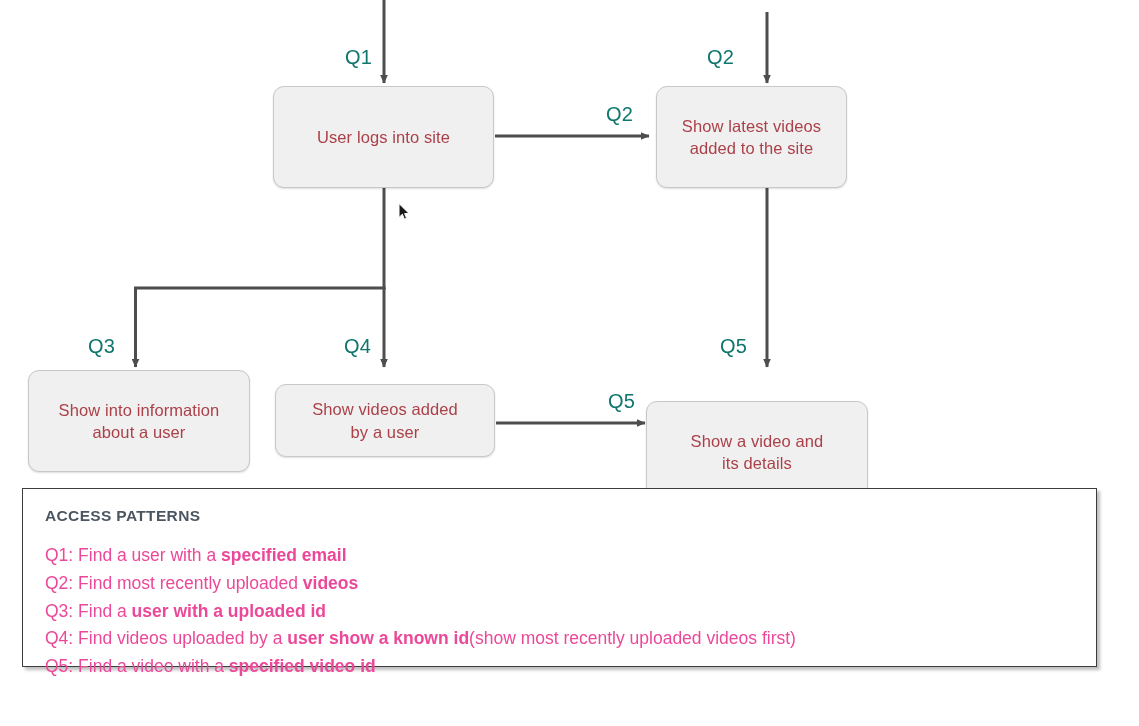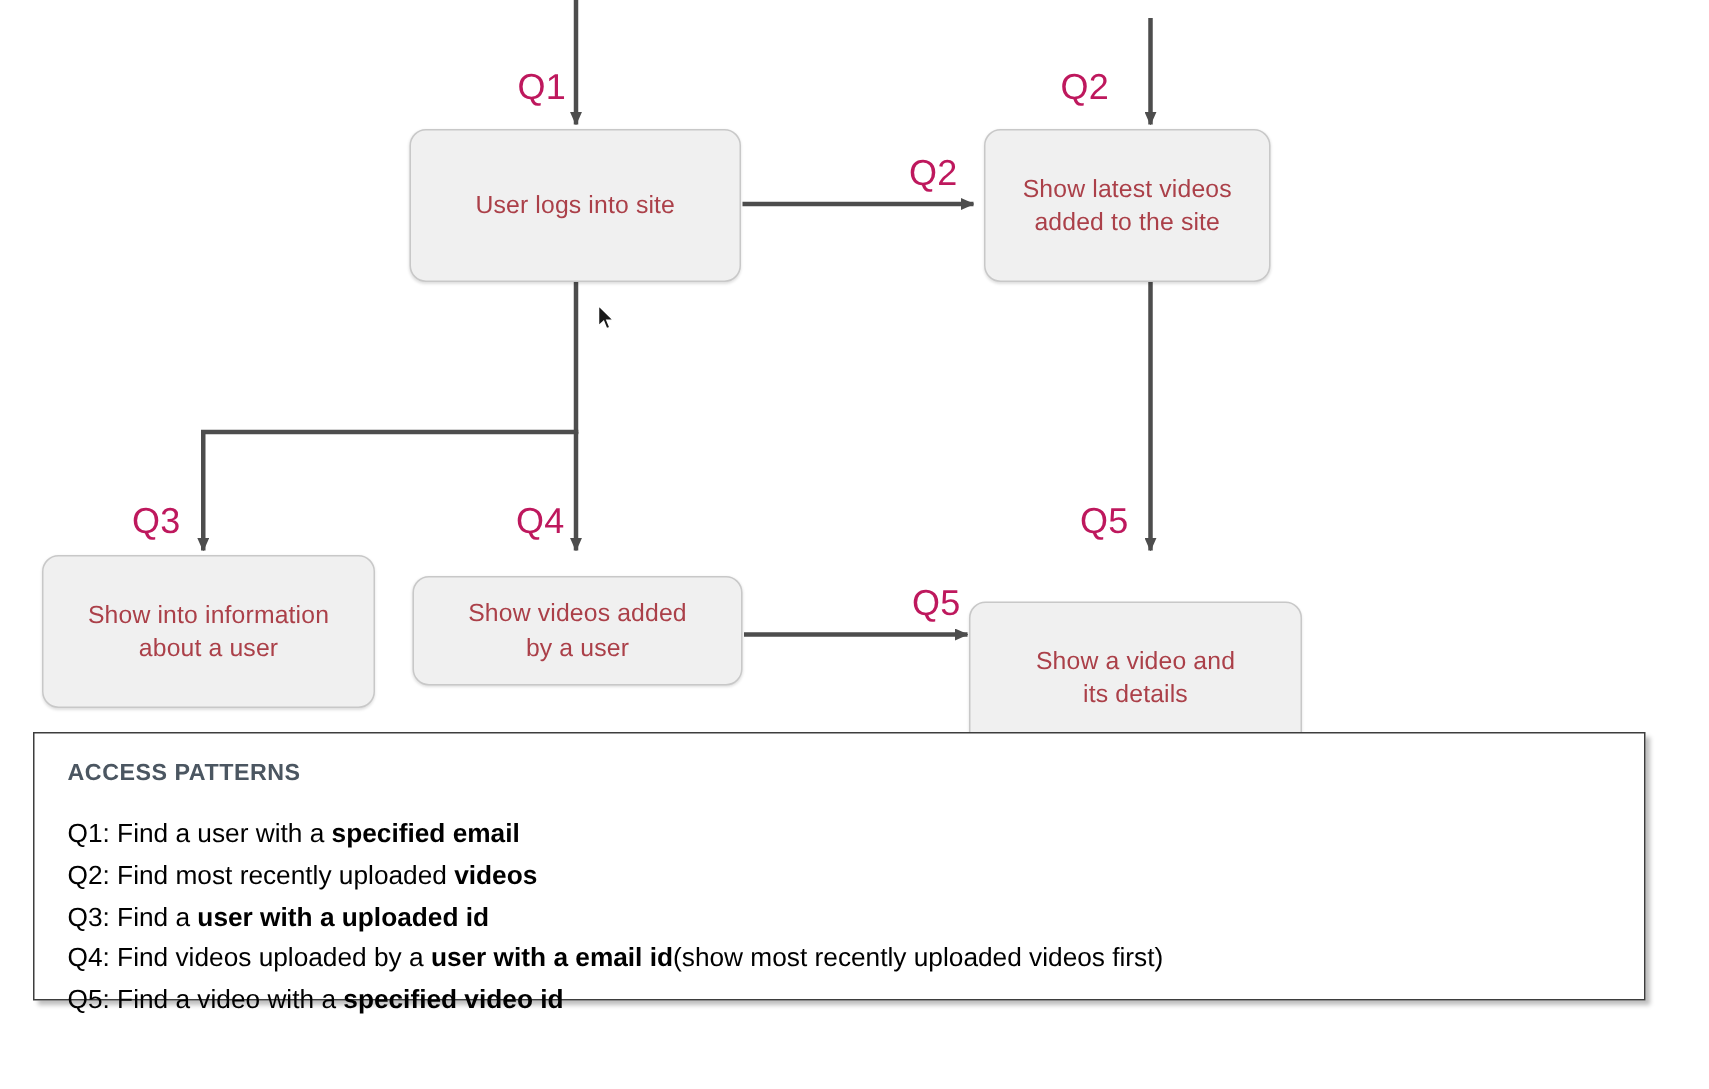--- a/index.html
+++ b/index.html
@@ -47,22 +47,22 @@
     font-size: 16.5px;
     line-height: 1.34;
     letter-spacing: .1px;
     z-index: 3;
   }
   .node-label { display: block; white-space: pre-line; }
 
   
   .edge-label {
     position: absolute;
-    color: #be185d;
-    font-size: 24px;
+    color: #0f766e;
+    font-size: 20px;
     line-height: 1;
     letter-spacing: .2px;
     z-index: 4;
     white-space: nowrap;
   }
 
   
   #legend-panel {
     position: absolute;
     left: 22px;
@@ -78,21 +78,21 @@
   }
   #legend-title {
     font-size: 15.5px;
     font-weight: bold;
     color: #4b5661;
     letter-spacing: .35px;
     margin-bottom: 17px;
   }
   .legend-row {
     font-size: 17.5px;
-    color: #000000;
+    color: #ec4899;
     line-height: 1.59;
     letter-spacing: 0;
     white-space: nowrap;
   }
   .legend-row b { font-weight: bold; }
 
   
   #mouse-cursor {
     position: absolute;
     left: 398px;
@@ -167,20 +167,20 @@
   <div class="edge-label" style="left:608px; top:391px;">Q5</div>
 
 </div>
 
 <div id="legend-panel">
   <div id="legend-title">ACCESS PATTERNS</div>
   <div id="legend-rows">
       <div class="legend-row"><span>Q1: </span><span>Find a user with a </span><b>specified email</b></div>
       <div class="legend-row"><span>Q2: </span><span>Find most recently uploaded </span><b>videos</b></div>
       <div class="legend-row"><span>Q3: </span><span>Find a </span><b>user with a uploaded id</b></div>
-      <div class="legend-row"><span>Q4: </span><span>Find videos uploaded by a </span><b>user with a email id</b><span>(show most recently uploaded videos first)</span></div>
+      <div class="legend-row"><span>Q4: </span><span>Find videos uploaded by a </span><b>user show a known id</b><span>(show most recently uploaded videos first)</span></div>
       <div class="legend-row"><span>Q5: </span><span>Find a video with a </span><b>specified video id</b></div>
     </div>
 </div>
 
 <svg id="mouse-cursor" viewBox="0 0 12 18" xmlns="http://www.w3.org/2000/svg">
   <path d="M1,0.6 L1,14.4 L4.4,11.2 L6.4,16.2 L8.6,15.3 L6.6,10.5 L11,10.4 Z" fill="#1a1a1a" stroke="#ffffff" stroke-width="1"></path>
 </svg>
 
 </body></html>

